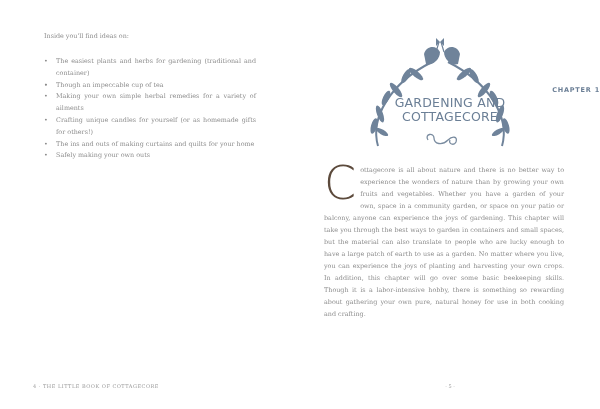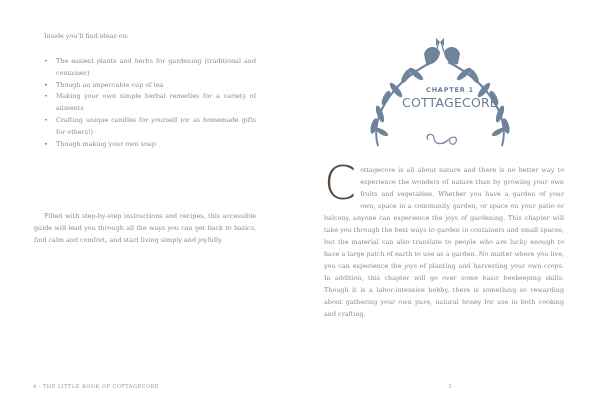--- a/index.html
+++ b/index.html
@@ -14,41 +14,40 @@
     .intro { position: absolute; left: 44px; top: 30px; font-size: 6.4px; line-height: 12px; color: #8c8c8c; }
     .bullets { position: absolute; left: 44px; top: 56px; width: 212px; margin: 0; padding: 0; list-style: none; font-size: 6.4px; line-height: 11.8px; color: #8c8c8c; }
     .bullets li { position: relative; padding-left: 12px; text-align: justify; }
     .bullets li .dot { position: absolute; left: 0; top: 0; }
     .closing { position: absolute; left: 34px; top: 210px; width: 222px; font-size: 6.4px; line-height: 12px; color: #8c8c8c; text-align: justify; text-indent: 10px; margin: 0; }
 
     .footer-left { position: absolute; left: 33px; top: 383px; font-size: 5px; letter-spacing: 0.5px; color: #9a9a9a; }
     .footer-right { position: absolute; left: 0; width: 300px; top: 383px; text-align: center; font-size: 5px; color: #9a9a9a; }
 
     .ornament { position: absolute; left: 40px; top: 28px; width: 200px; height: 130px; }
-    .chapter-label { position: absolute; left: 0; width: 300px; top: 86px; text-align: center; font-family: "DejaVu Sans", "Liberation Sans", sans-serif; font-weight: bold; font-size: 6.5px; letter-spacing: 0.8px; color: #6b7f96; }
+    .chapter-label { position: absolute; left: 0; width: 300px; top: 86px; text-align: right; font-family: "DejaVu Sans", "Liberation Sans", sans-serif; font-weight: bold; font-size: 6.5px; letter-spacing: 0.8px; color: #6b7f96; }
     .chapter-title { position: absolute; left: 0; width: 300px; top: 96px; text-align: center; font-family: "DejaVu Sans", "Liberation Sans", sans-serif; font-size: 12.5px; line-height: 13.5px; color: #6b7f96; letter-spacing: 0.2px; }
 
     .body-text { position: absolute; left: 24px; top: 164px; width: 240px; font-size: 6.4px; line-height: 12px; color: #8c8c8c; text-align: justify; margin: 0; }
     .dropcap { float: left; font-family: "DejaVu Sans", "Liberation Sans", sans-serif; font-size: 46px; line-height: 36px; margin: 1px 4px 0 0; color: #5c4a3c; font-weight: 300; }
   </style>
 </head>
 <body>
 
 <div class="page page-left">
   <div class="intro">Inside you'll find ideas on:</div>
   <ul class="bullets">
     <li><span class="dot">•</span><span>The easiest plants and herbs for gardening (traditional and container)</span></li>
     <li><span class="dot">•</span></li>
     <li><span class="dot">•</span><span>Though an impeccable cup of tea</span></li>
     <li><span class="dot">•</span><span>Making your own simple herbal remedies for a variety of ailments</span></li>
     <li><span class="dot">•</span><span>Crafting unique candles for yourself (or as homemade gifts for others!)</span></li>
-    <li><span class="dot">•</span></li>
-    <li><span class="dot">•</span><span>Though making your own soap</span></li>
+    <li><span class="dot">•</span><span>The ins and outs of making curtains and quilts for your home</span></li>
+    <li><span class="dot">•</span><span>Safely making your own outs</span></li>
   </ul>
-  <p class="closing">Filled with step-by-step instructions and recipes, this accessible guide will lead you through all the ways you can get back to basics, find calm and comfort, and start living simply and joyfully.</p>
   <div class="footer-left">4 · THE LITTLE BOOK OF COTTAGECORE</div>
 </div>
 
 <div class="page page-right">
   <svg class="ornament" viewBox="0 0 200 130">
     <g fill="#6f839a" stroke="#6f839a">
 
       <path d="M38 118 C 30 90, 50 55, 92 34" fill="none" stroke-width="2"></path>
 
       <path d="M162 118 C 170 90, 150 55, 108 34" fill="none" stroke-width="2"></path>
@@ -74,17 +73,18 @@
       <ellipse cx="154" cy="70" rx="3" ry="8" transform="rotate(-25 154 70)" stroke="none"></ellipse>
       <ellipse cx="160" cy="86" rx="3" ry="9" transform="rotate(20 160 86)" stroke="none"></ellipse>
       <ellipse cx="166" cy="98" rx="3" ry="8" transform="rotate(-15 166 98)" stroke="none"></ellipse>
       <ellipse cx="158" cy="104" rx="2.5" ry="7" transform="rotate(60 158 104)" stroke="none"></ellipse>
     </g>
 
     <path d="M88 112 C 84 106, 94 104, 94 110 C 94 116, 102 118, 108 112 C 112 108, 118 108, 116 114 C 114 118, 108 116, 110 112" fill="none" stroke="#7a8ca0" stroke-width="1.3"></path>
   </svg>
   <div class="chapter-label">CHAPTER 1</div>
   <div class="chapter-title">
+    <div>GARDENING AND</div>
     <div>COTTAGECORE</div>
   </div>
   <p class="body-text"><span class="dropcap">C</span><span>ottagecore is all about nature and there is no better way to experience the wonders of nature than by growing your own fruits and vegetables. Whether you have a garden of your own, space in a community garden, or space on your patio or balcony, anyone can experience the joys of gardening. This chapter will take you through the best ways to garden in containers and small spaces, but the material can also translate to people who are lucky enough to have a large patch of earth to use as a garden. No matter where you live, you can experience the joys of planting and harvesting your own crops. In addition, this chapter will go over some basic beekeeping skills. Though it is a labor-intensive hobby, there is something so rewarding about gathering your own pure, natural honey for use in both cooking and crafting.</span></p>
   <div class="footer-right">· 5 ·</div>
 </div>
 
 </body></html>

